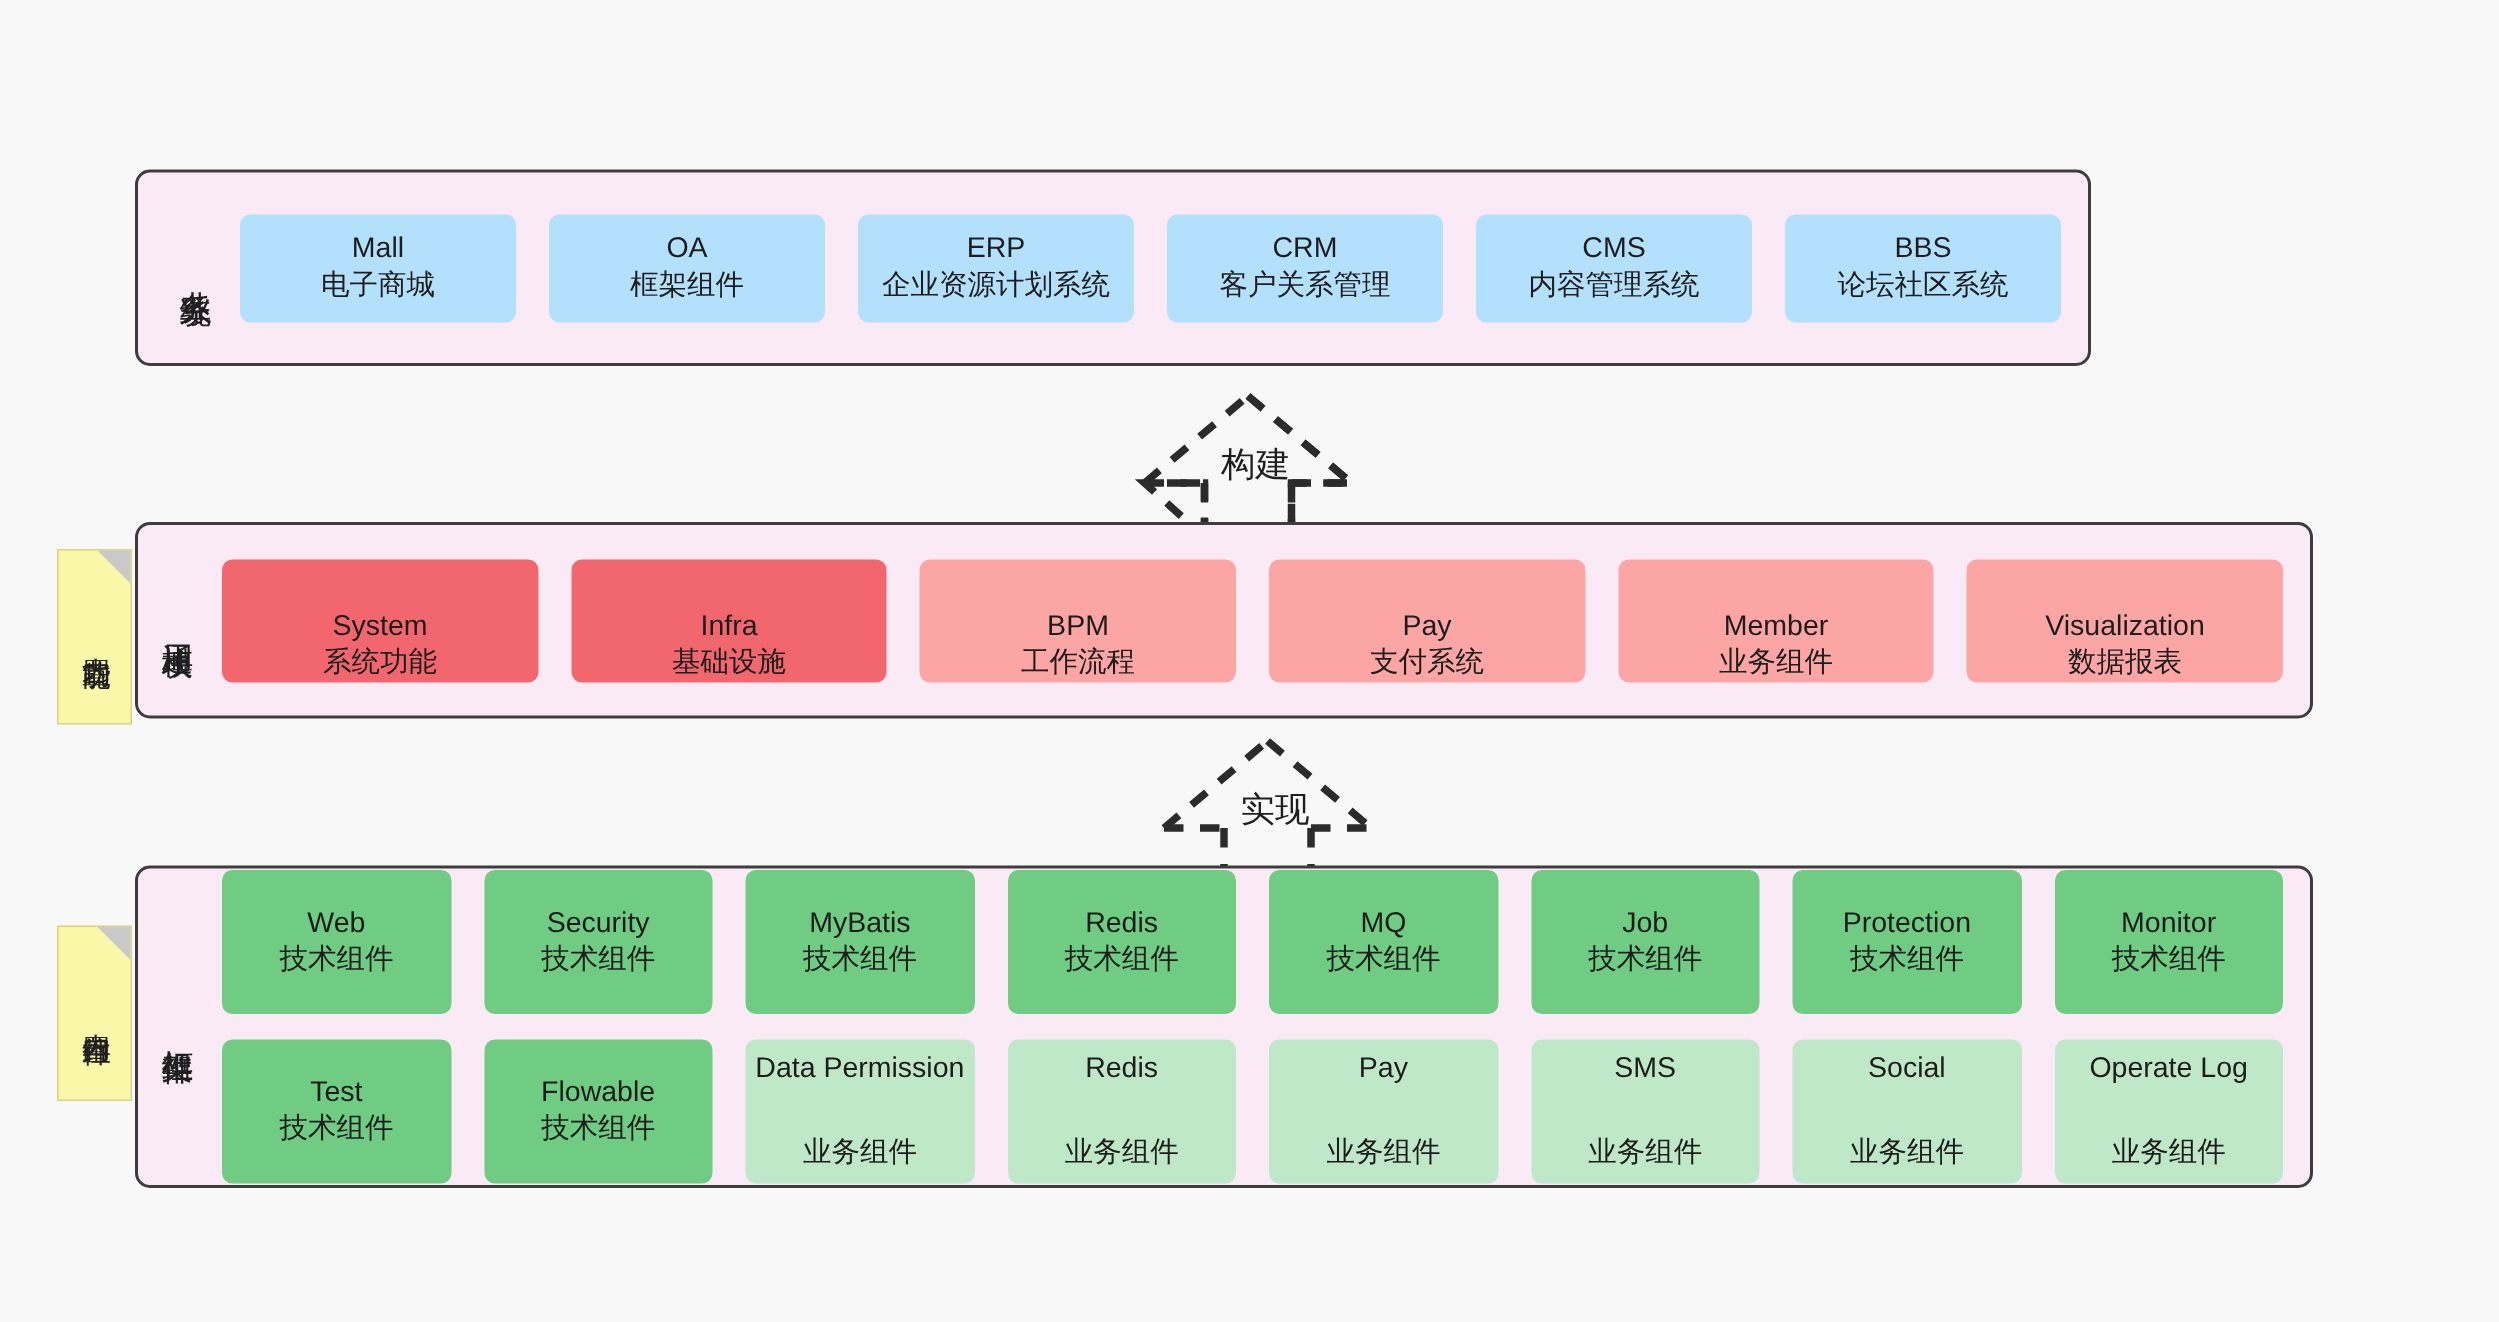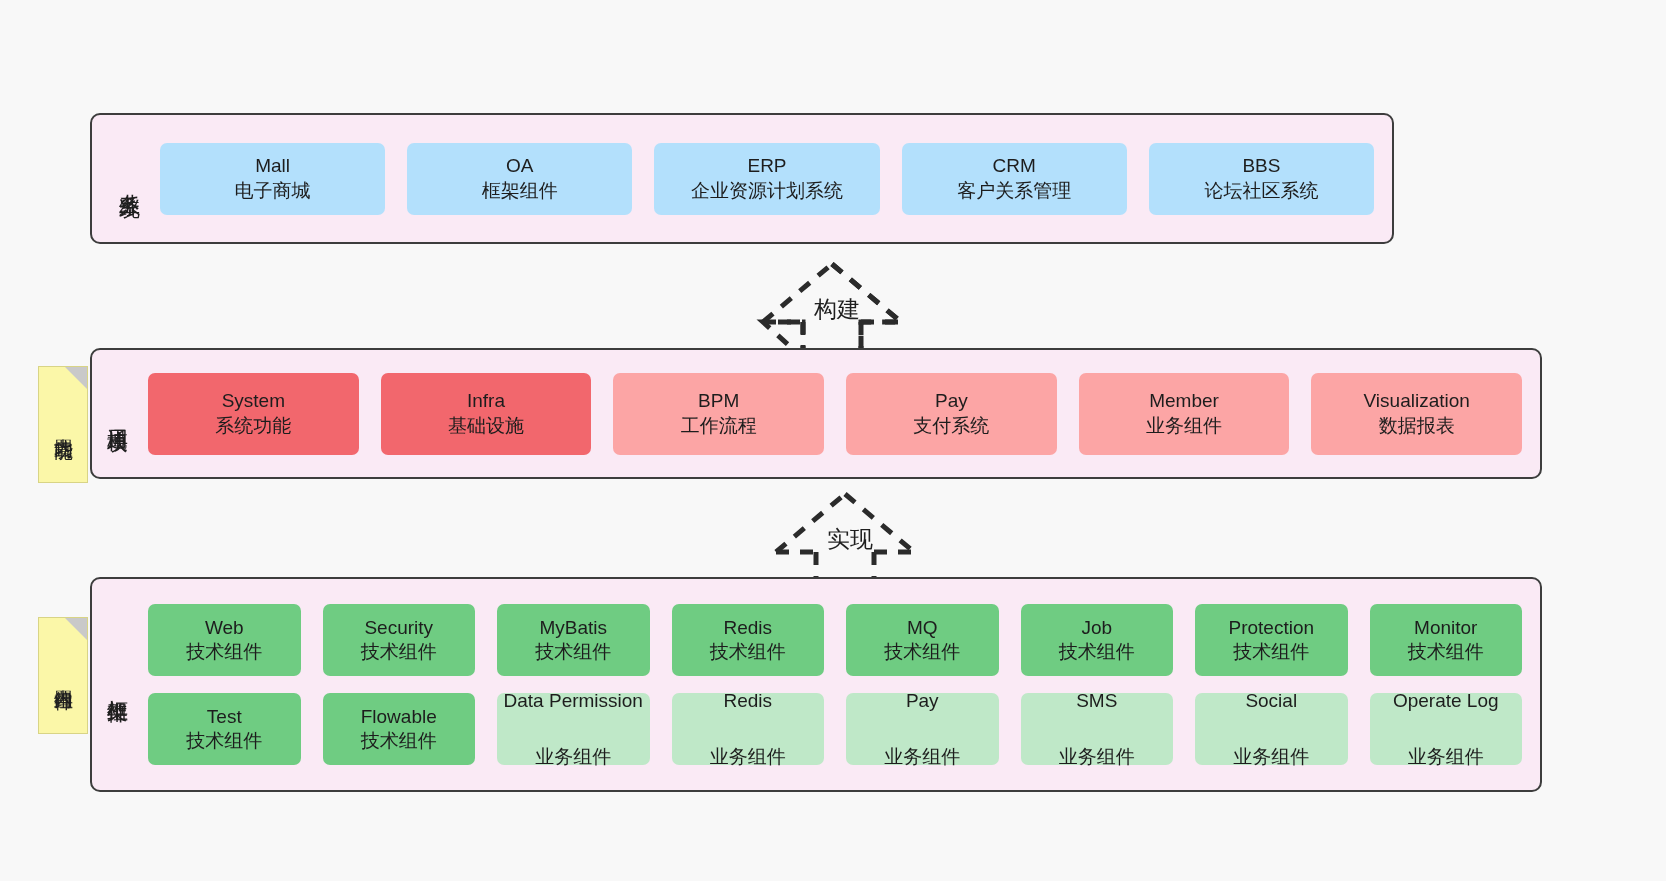--- a/index.html
+++ b/index.html
@@ -73,24 +73,24 @@
   .c-red       { background: #f2676d; }
   .c-pink      { background: #fca5a5; }
   .c-green     { background: #6fcc82; }
   .c-lightgreen{ background: #bfe8c8; gap: 32px; }
 
   
   #layer-business { left: 90px;  top: 113px; width: 1304px; height: 131px; padding-left: 12px; }
   #layer-business .cell { height: 72px; }
 
   #layer-modules  { left: 90px;  top: 348px; width: 1452px; height: 131px; }
-  #layer-modules .cell { height: 82px; }
+  #layer-modules .cell { height: 82px; justify-content: flex-end; }
 
   #layer-framework{ left: 90px;  top: 577px; width: 1452px; height: 215px; }
-  #layer-framework .cell { height: 72px; }
+  #layer-framework .cell { height: 96px; }
 
   
   .note {
     position: absolute;
     box-sizing: border-box;
     background: #fbf7a8;
     border: 1px solid #d8d486;
     display: flex;
     align-items: center;
     justify-content: center;
@@ -146,20 +146,24 @@
         </div>
         <div class="cell c-blue">
           <span class="en">ERP</span>
           <span class="cn">企业资源计划系统</span>
         </div>
         <div class="cell c-blue">
           <span class="en">CRM</span>
           <span class="cn">客户关系管理</span>
         </div>
         <div class="cell c-blue">
+          <span class="en">CMS</span>
+          <span class="cn">内容管理系统</span>
+        </div>
+        <div class="cell c-blue">
           <span class="en">BBS</span>
           <span class="cn">论坛社区系统</span>
         </div>
       </div>
     </div>
   </div>
 
   <div class="arrow" id="arrow-build">
     <svg width="150" height="100" viewBox="0 0 150 100">
       <path d="M 75 6 L 144 64 L 104 64 L 104 100 M 46 100 L 46 64 L 6 64 Z" fill="none" stroke="#2b2b2b" stroke-width="5" stroke-dasharray="13 11" stroke-linecap="butt"></path>

